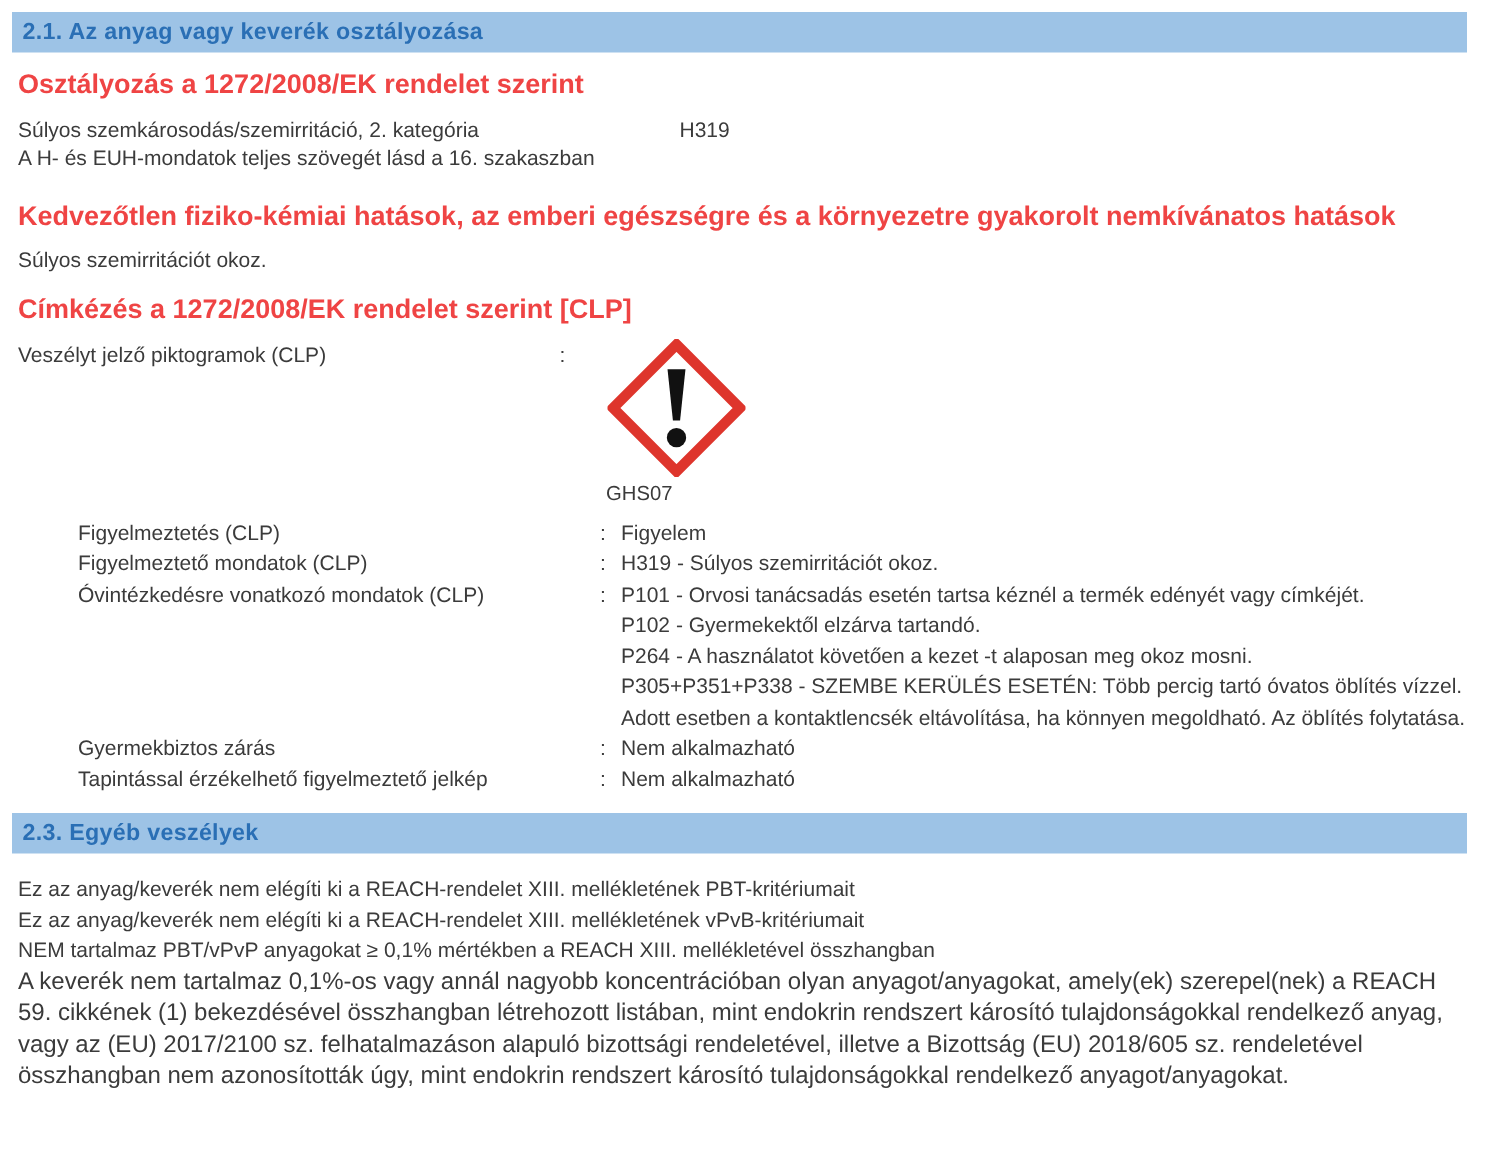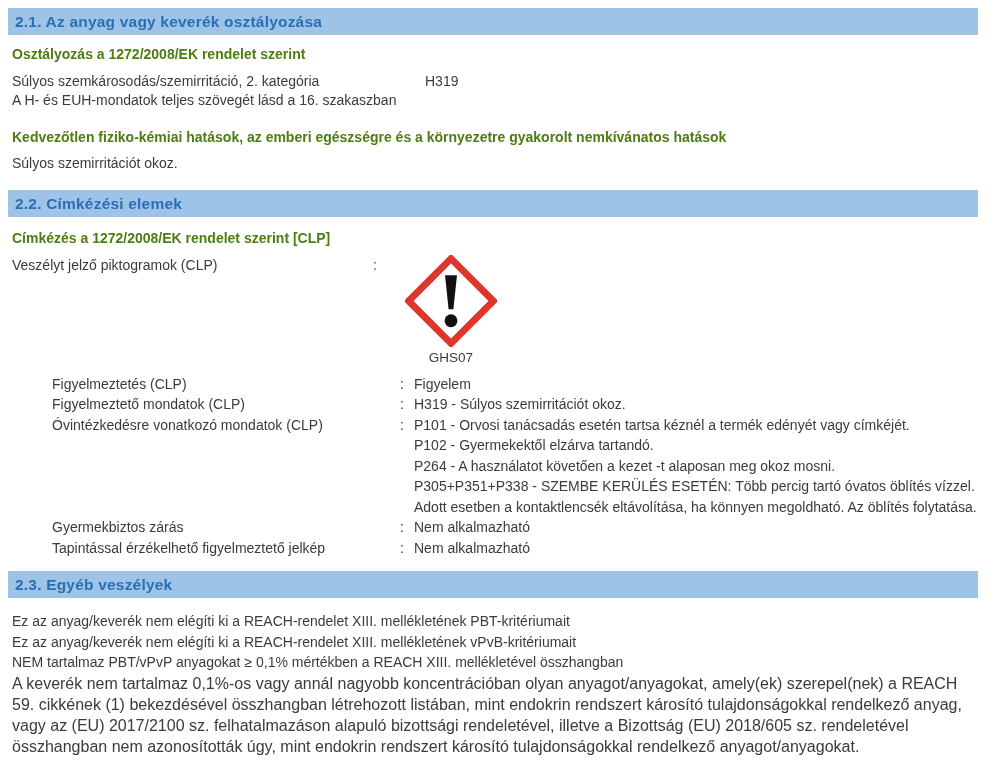--- a/index.html
+++ b/index.html
@@ -18,51 +18,51 @@
     background: #9dc3e6;
     color: #2a6fb5;
     font-weight: bold;
     font-size: 15.5px;
     height: 27px;
     line-height: 27px;
     padding-left: 7px;
     letter-spacing: 0.2px;
   }
   .subhead {
-    color: #4d7c0f;
+    color: #ef4444;
     font-weight: bold;
-    font-size: 14px;
+    font-size: 18px;
     padding-left: 4px;
   }
   .body-line {
     font-size: 14px;
     line-height: 19px;
     padding-left: 4px;
   }
   .class-row {
     display: grid;
     grid-template-columns: 413px 1fr;
     font-size: 14px;
     line-height: 19px;
     padding-left: 4px;
+    gap: 28px;
   }
   .lv-row {
     display: grid;
     grid-template-columns: 352px 14px 1fr;
     font-size: 14px;
     line-height: 20.5px;
     align-items: start;
   }
   .lv-row .label { padding-left: 4px; }
   .lv-row .colon { text-align: left; }
   .value-lines div { line-height: 20.5px; }
   .pictogram-wrap {
     margin-left: 4px;
     width: 94px;
-    text-align: center;
   }
   .pictogram-wrap svg { display: block; margin: 0 auto; }
   .pictogram-caption {
     font-size: 13.5px;
     margin-top: 1px;
     color: #3b3b3b;
   }
   .s21-subhead1 { margin-top: 11px; }
   .s21-classrow { margin-top: 10px; }
   .s21-subhead2 { margin-top: 19px; }
@@ -93,23 +93,20 @@
 
   <div class="class-row s21-classrow">
     <span>Súlyos szemkárosodás/szemirritáció, 2. kategória</span>
     <span>H319</span>
   </div>
   <div class="body-line">A H- és EUH-mondatok teljes szövegét lásd a 16. szakaszban</div>
 
   <div class="subhead s21-subhead2">Kedvezőtlen fiziko-kémiai hatások, az emberi egészségre és a környezetre gyakorolt nemkívánatos hatások</div>
   <div class="body-line s21-adverse">Súlyos szemirritációt okoz.</div>
 
-  <div class="section-bar bar-22">
-    <span>2.2. Címkézési elemek</span>
-  </div>
 
   <div class="subhead s22-subhead">Címkézés a 1272/2008/EK rendelet szerint [CLP]</div>
 
   <div class="lv-row picto-row">
     <span class="label">Veszélyt jelző piktogramok (CLP)</span>
     <span class="colon">:</span>
     <div class="pictogram-wrap">
       <svg width="92" height="92" viewBox="0 0 100 100">
         <path d="M50 4 L96 50 L50 96 L4 50 Z" fill="#ffffff" stroke="#de352c" stroke-width="7.5" stroke-linejoin="miter"></path>
         <polygon points="43.5,22 56.5,22 52.6,59 47.4,59" fill="#111111"></polygon>

